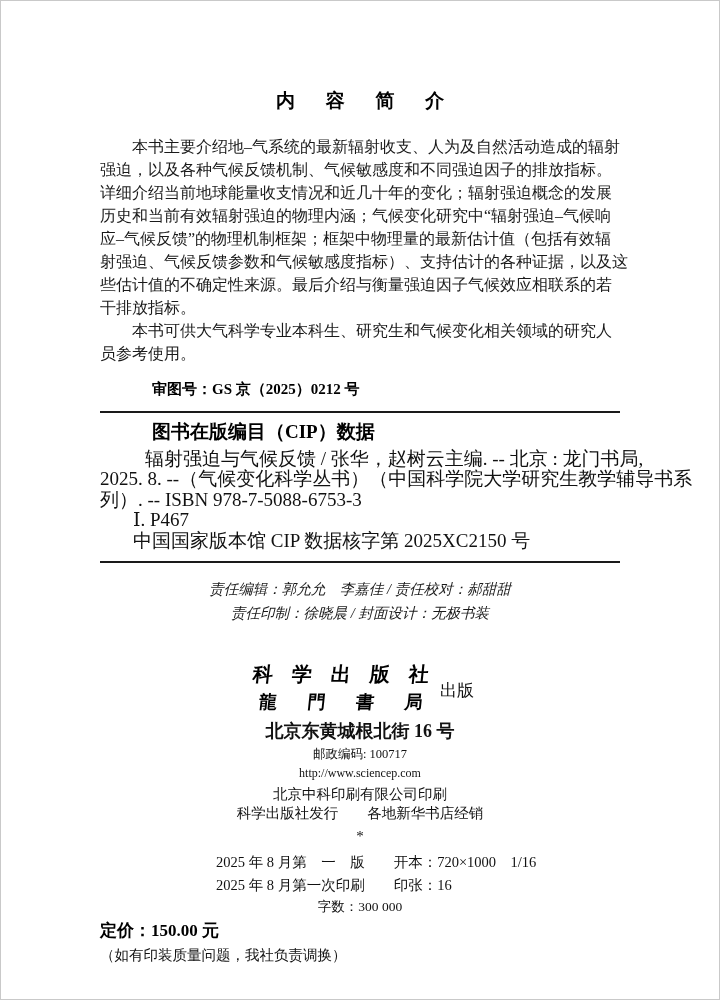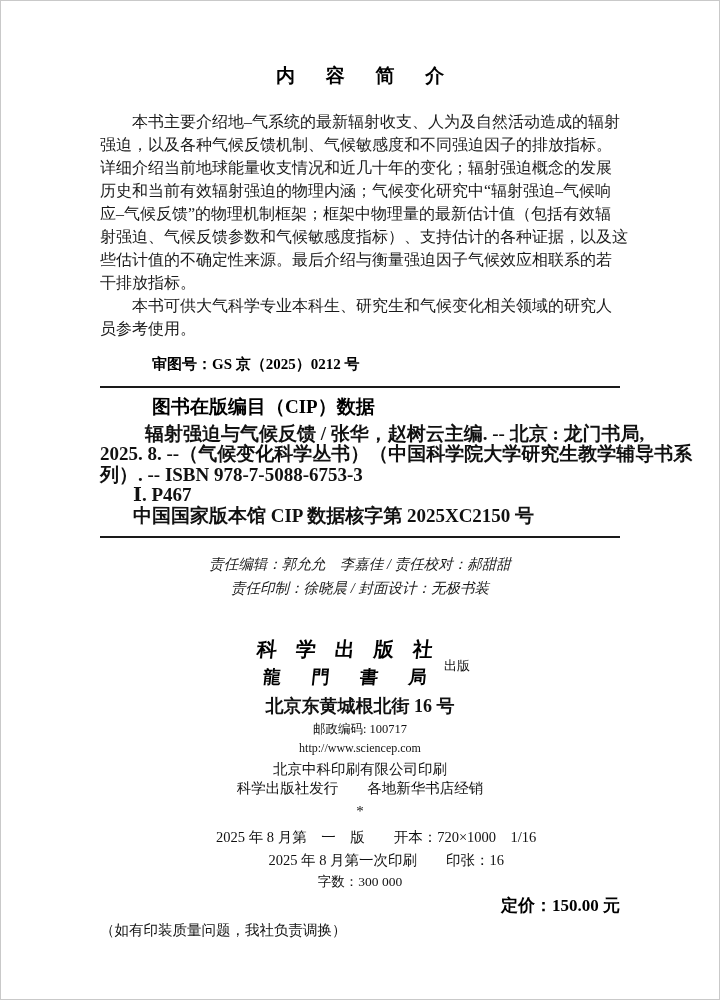--- a/index.html
+++ b/index.html
@@ -12,21 +12,21 @@
   }
   .sheet {
     width: 720px; height: 1000px;
     border: 1px solid #c9c9c9;
     background: #ffffff;
     overflow: hidden;
   }
   .content {
     width: 520px;
     margin: 0 auto;
-    padding-top: 62px;
+    padding-top: 87px;
   }
   
   .page-title {
     text-align: center;
     font-size: 19px;
     font-weight: bold;
     letter-spacing: 13px;
     text-indent: 13px;
     color: #000;
   }
@@ -55,21 +55,21 @@
     padding: 9px 0 10px 0;
     font-size: 19px;
     line-height: 20.5px;
   }
   .cip-header {
     padding-left: 52px;
     font-weight: bold;
     margin-bottom: 6px;
     color: #000;
   }
-  .cip-line { white-space: nowrap; font-weight: bold; }
+  .cip-line { white-space: nowrap; }
   .cip-line.i1 { padding-left: 45px; }
   .cip-line.i2 { padding-left: 33px; }
   
   .credits {
     margin-top: 14px;
     text-align: center;
     font-style: italic;
     font-size: 14.5px;
     line-height: 24px;
     color: #1a1a1a;
@@ -88,39 +88,39 @@
     transform: skewX(-6deg);
     color: #000;
   }
   .logo-name-bottom {
     font-size: 18px; font-weight: bold;
     letter-spacing: 13px; text-indent: 13px;
     transform: skewX(-6deg);
     margin-top: 2px;
     color: #000;
   }
-  .logo-label { font-size: 13px; margin-left: 4px; margin-top: 6px; }
+  .logo-label { font-size: 17px; margin-left: 4px; margin-top: 6px; }
   .pub-address { margin-top: 5px; font-size: 18px; font-weight: bold; }
   .pub-postcode { margin-top: 3px; font-size: 12.5px; }
   .pub-website { margin-top: 3px; font-size: 12px; }
   .pub-printer { margin-top: 4px; font-size: 14.5px; }
   .pub-distribution { margin-top: 0; font-size: 14.5px; }
   .separator { margin-top: 5px; text-align: center; font-size: 15px; }
   
   .editions {
     width: 288px;
     margin: 6px auto 0 auto;
-    text-align: right;
+    text-align: left;
     font-size: 14.5px;
     line-height: 23px;
   }
   .editions .line { white-space: nowrap; }
   .word-count { margin-top: 1px; text-align: center; font-size: 13.5px; }
   .price {
-    margin-top: 3px; text-align: right;
+    margin-top: 3px; text-align: left;
     font-size: 17px; font-weight: bold; color: #000;
   }
   .exchange-note { margin-top: 4px; text-align: left; font-size: 14.5px; }
 </style>
 </head>
 <body>
 
 <div class="sheet">
   <div class="content">
 

